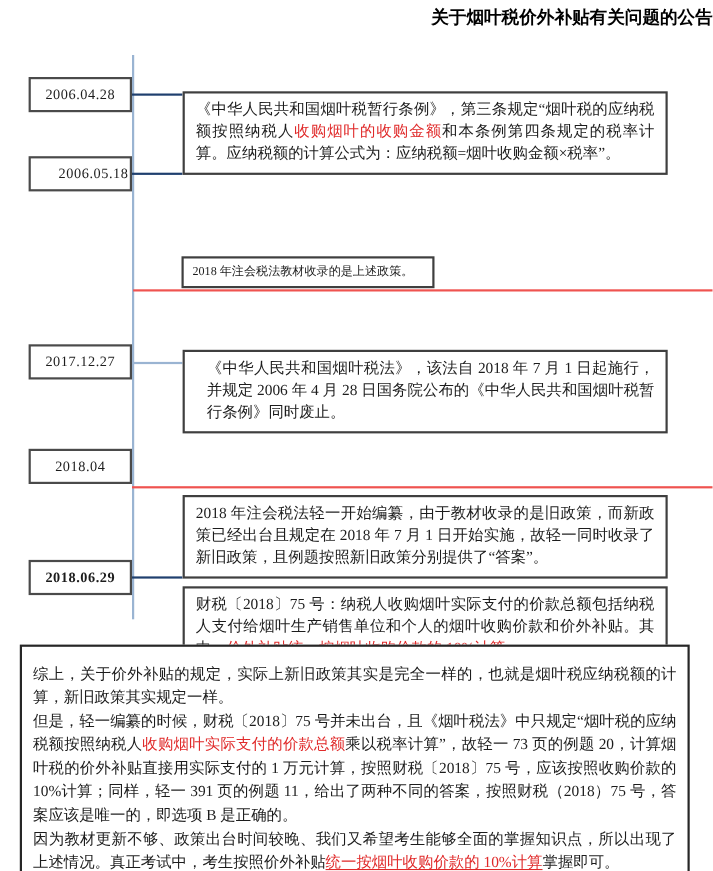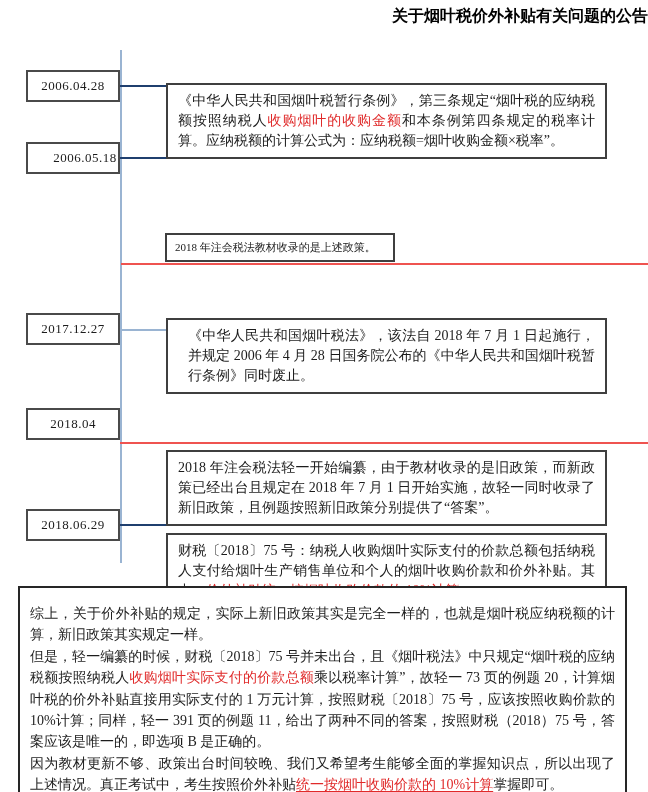--- a/index.html
+++ b/index.html
@@ -26,21 +26,21 @@
   .c3{top:329px;background:var(--lightblue);}
   .c5{top:524px;background:var(--navy);}
   .rule1{position:absolute;left:121px;top:263px;width:527px;height:2px;background:var(--red-line);z-index:0;}
   .rule2{position:absolute;left:120px;top:442px;width:528px;height:2px;background:var(--red-line);z-index:0;}
   .datebox{
     position:absolute;left:26px;width:94px;height:32px;box-sizing:border-box;
     border:2px solid #4a4a4a;background:#fff;z-index:1;
     display:flex;align-items:center;justify-content:center;
     font-size:13px;letter-spacing:.5px;
   }
-  .d1{top:70px;} .d2{top:142px;padding-left:24px;} .d3{top:313px;} .d4{top:408px;} .d5{top:509px;}
+  .d1{top:70px;} .d2{top:142px;padding-left:24px;} .d3{top:313px;} .d4{top:408px;} .d5{top:509px;font-weight:bold;}
   .cbox{
     position:absolute;left:166px;width:441px;box-sizing:border-box;
     border:2px solid var(--box-border);background:#fff;z-index:1;
     padding:6px 10px;font-size:14px;line-height:20px;text-align:justify;margin-top:40px;
   }
   .b1{top:43px;} .b2{top:131px;} .b4{top:278px;padding-left:20px;} .b5{top:410px;} .b6{top:493px;}
   .cbox p{margin:0;}
   .notebox{
     position:absolute;left:165px;top:233px;width:230px;box-sizing:border-box;
     border:2px solid var(--box-border);background:#fff;z-index:1;

